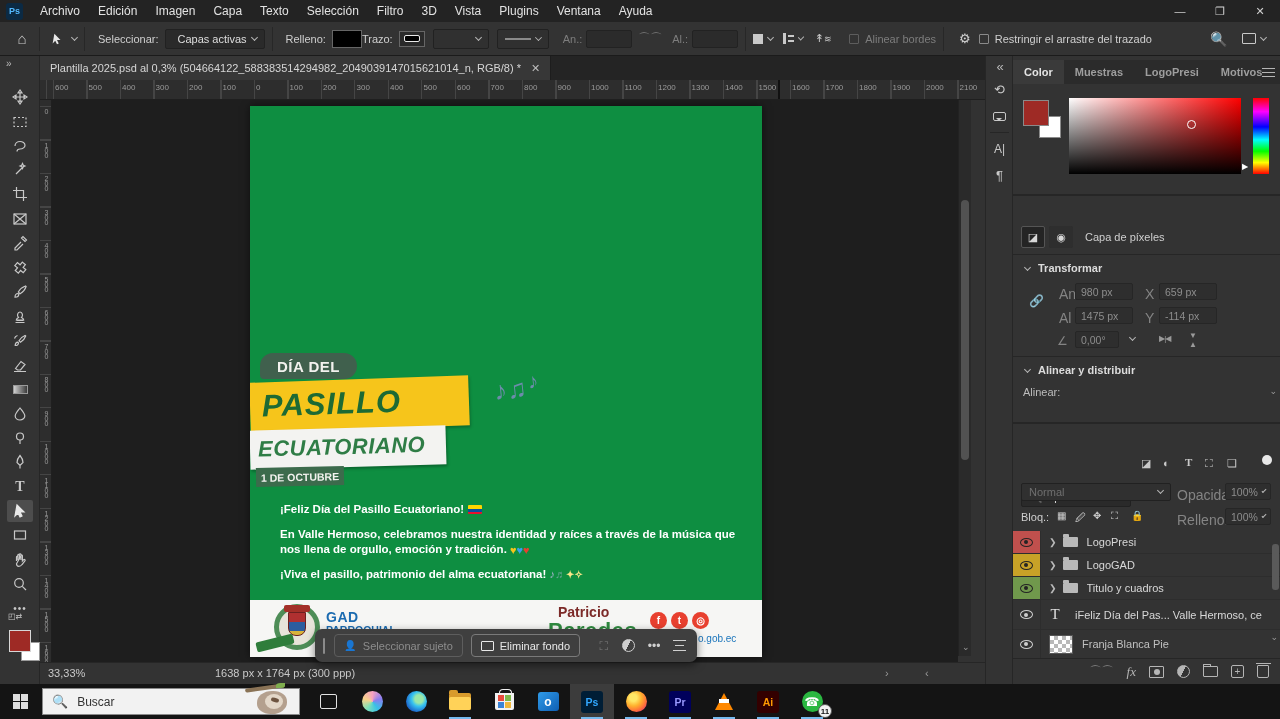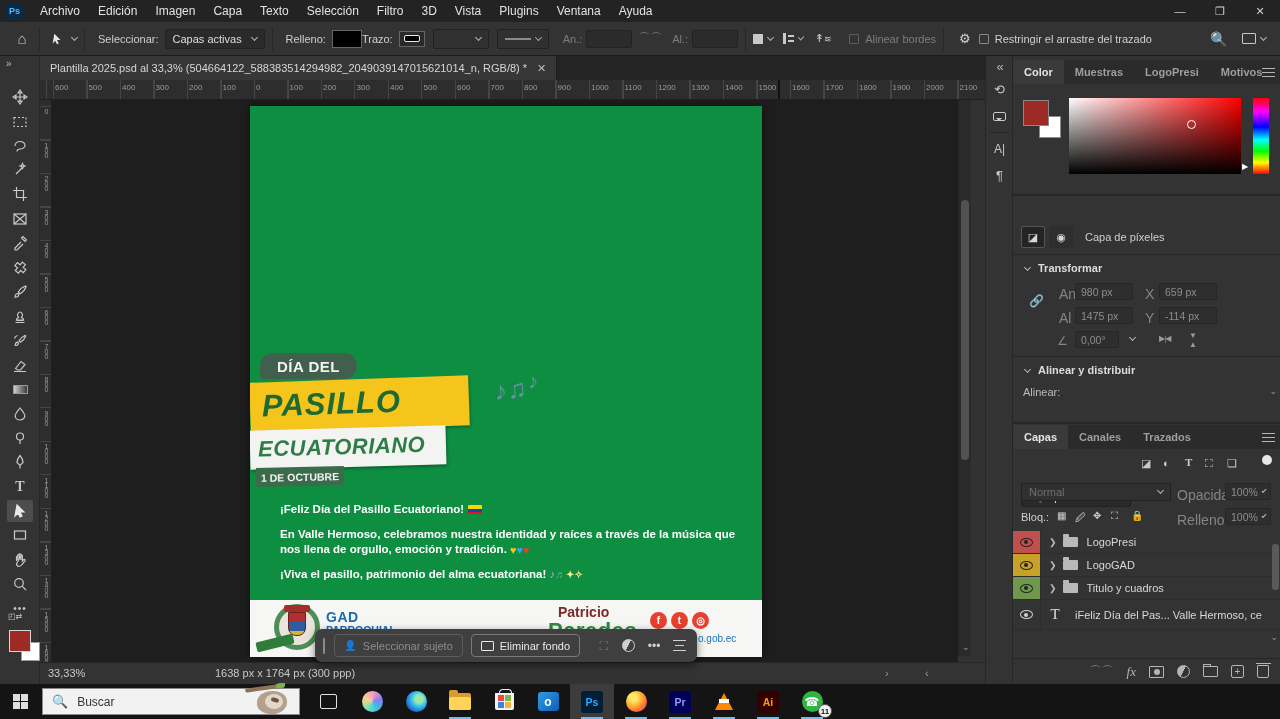--- a/index.html
+++ b/index.html
@@ -205,21 +205,21 @@
     <div class="obicon" style="margin-left:12px;font-size:15px;">⌂</div>
     <div class="osep"></div>
     <div class="obicon">
       <svg viewBox="0 0 16 16" width="14" height="14">
           <path d="M5 2l7 7h-4l2 4-2 1-2-4-3 3z" fill="#e8e8e8" stroke="none"></path>
         </svg>
     </div>
     <span class="chev"></span>
     <div class="osep"></div>
     <span style="margin:0 6px;">Seleccionar:</span>
-    <div class="ddbox" style="width:100px;justify-content:space-between;">
+    <div class="ddbox" style="width:100px;justify-content:flex-end;">
       <span>Capas activas</span>
         <span class="chev"></span>
     </div>
     <div class="osep"></div>
     <span style="margin:0 6px;">Relleno:</span>
     <div class="swatchbtn"></div>
     <span style="margin:0 6px 0 0;">Trazo:</span>
     <div class="strokebtn">
         <i></i>
       </div>
@@ -367,21 +367,21 @@
         </svg>
       </div>
     <div class="tool" style="top:541px;font-size:10px;color:#c8c8c8;letter-spacing:1px;">•••</div>
     <span class="minicolors">◰⇄</span>
     <div class="fgswatch"></div>
     <div class="bgswatch"></div>
   </div>
 
   <div id="tabbar">
     <div id="doctab">
-      <span>Plantilla 2025.psd al 33,3% (504664122_588383514294982_2049039147015621014_n, RGB/8) *</span>
+      <span>Plantilla 2025.psd al 0,3% (504664122_588383514294982_2049039147015621014_n, RGB/8) *</span>
       <span class="closex">✕</span>
     </div>
   </div>
 
   <div id="rulercorner"></div>
   <div id="rulertop">
       <div id="rulermarker"></div>
       <span class="htick" style="left: 15px;">600</span>
       <span class="htick" style="left: 48.5px;">500</span>
       <span class="htick" style="left: 82px;">400</span>
@@ -556,26 +556,20 @@
       </div>
     <span class="chev" style="position:absolute;left:112px;top:282px;"></span>
     <span class="flipicon" style="left:146px;top:278px;">▶|◀</span>
     <span class="flipicon" style="left:176px;top:275px;">▼<br>▲</span>
     <div class="pdivider" style="top:300px;height:1px;"></div>
     <div class="secthead" style="left:12px;top:308px;"><span class="secchev"></span><span>Alinear y distribuir</span></div>
     <span style="position:absolute;left:10px;top:330px;color:#bdbdbd;">Alinear:</span>
     <span class="scrollchev" style="right:3px;top:330px;">⌄</span>
     <div class="pdivider" style="top:366px;"></div>
 
-    <div class="ptabs" style="top:369px;">
-      <div class="ptab act">Capas</div>
-      <div class="ptab">Canales</div>
-      <div class="ptab">Trazados</div>
-      <span class="pmenu" style="top:8px;"></span>
-    </div>
     <div class="ddbox" style="position:absolute;left:8px;top:398px;width:110px;height:20px;justify-content:space-between;margin-top:33px;">
       <span style="font-size:11px;">🔍 <span>Tipo</span></span>
         <span class="chev"></span>
     </div>
     <span style="position:absolute;left:128px;top:401px;color:#c9c9c9;">◪</span>
     <span style="position:absolute;left:150px;top:401px;color:#c9c9c9;">◐</span>
     <span style="position:absolute;left:172px;top:400px;color:#c9c9c9;font-family:'Liberation Serif',serif;font-weight:bold;">T</span>
     <span style="position:absolute;left:192px;top:401px;color:#c9c9c9;">⛶</span>
     <span style="position:absolute;left:214px;top:401px;color:#c9c9c9;">❏</span>
     <span style="position:absolute;right:8px;top:399px;width:10px;height:10px;border-radius:50%;background:#e8e8e8;"></span>
@@ -623,20 +617,27 @@
       <span class="lchev">❯</span>
         <span class="folder"></span>
       <span class="lname">Titulo y cuadros</span>
     </div>
     <div class="lrow" style="top:544px;height:30px;">
       <div class="eyebox">
           <span class="eye lt"></span>
         </div>
       <span class="ttext-th">T</span>
       <span class="lname" style="margin-left:6px;">iFeliz Día del Pas... Valle Hermoso, ce</span>
+    </div>
+    <div class="lrow" style="top:574px;height:28px;border-bottom:none;">
+      <div class="eyebox">
+          <span class="eye lt"></span>
+        </div>
+      <span class="checker"></span>
+      <span class="lname" style="opacity:.85;">Franja Blanca Pie</span>
     </div>
     <div style="position:absolute;right:1px;top:488px;width:7px;height:46px;background:#5a5a5a;border-radius:3px;"></div>
     <span class="scrollchev" style="right:2px;top:576px;">⌄</span>
 
     <div class="lactionbar">
       <span style="font-size:12px;color:#8a8a8a;">⌒⌒</span>
       <span style="font-style:italic;font-family:'Liberation Serif',serif;font-size:13px;">fx</span>
       <span class="maskicon">
           <i></i>
         </span>

